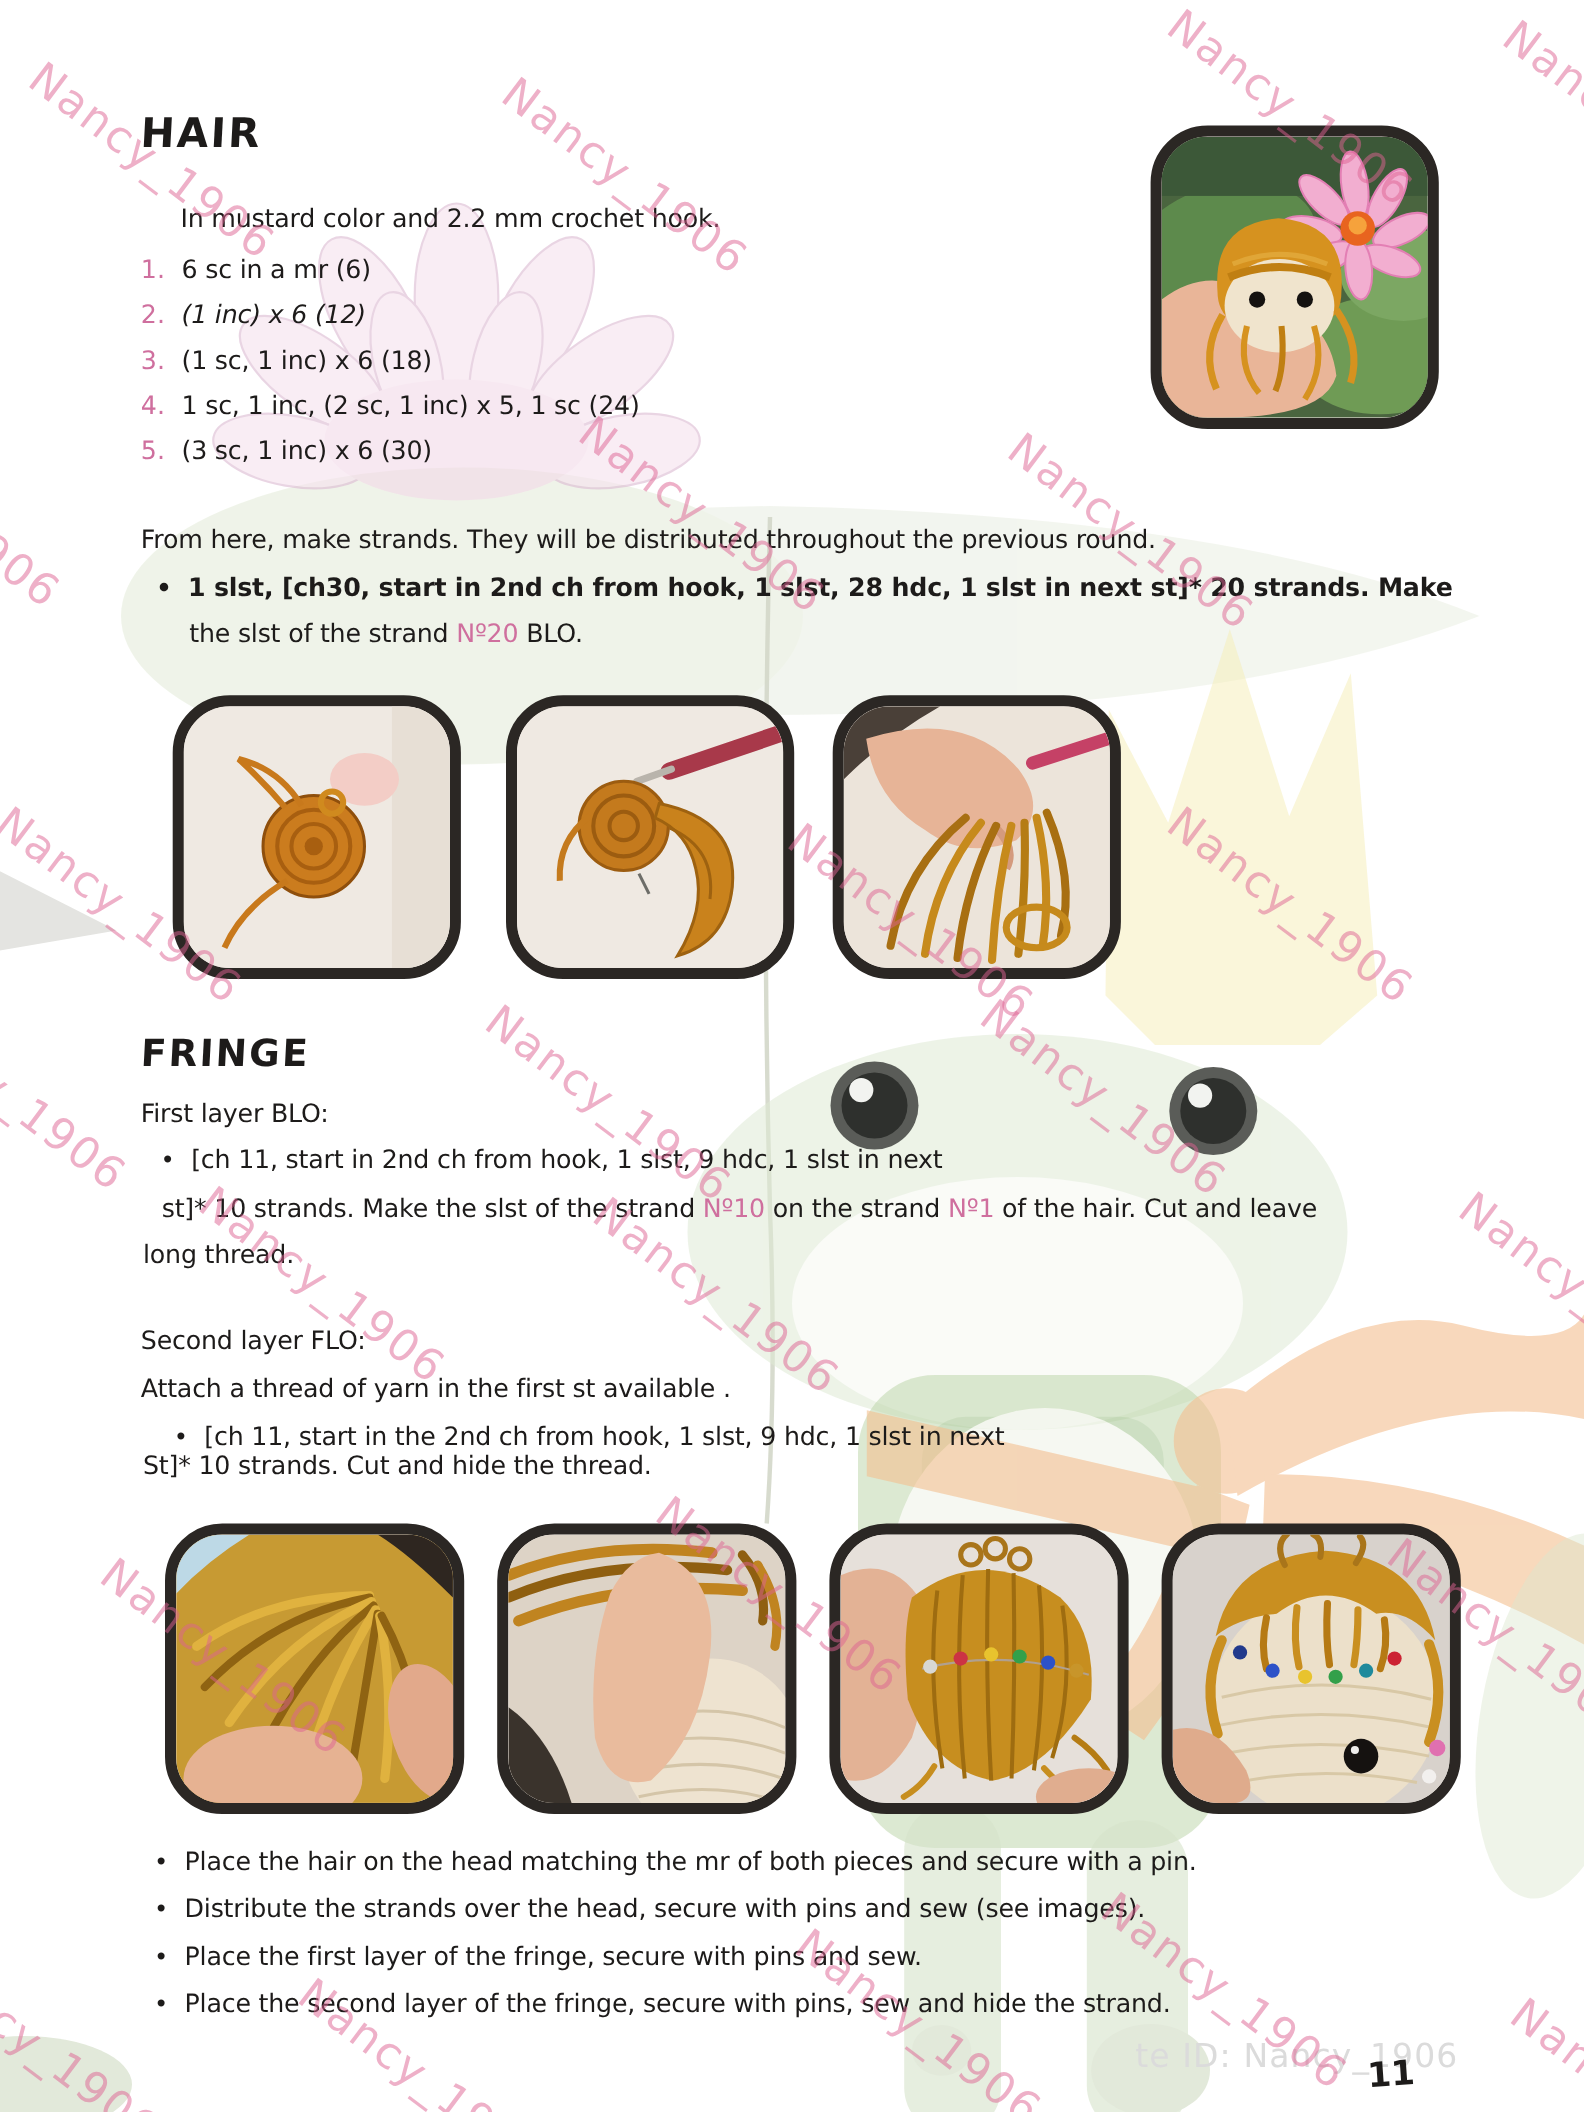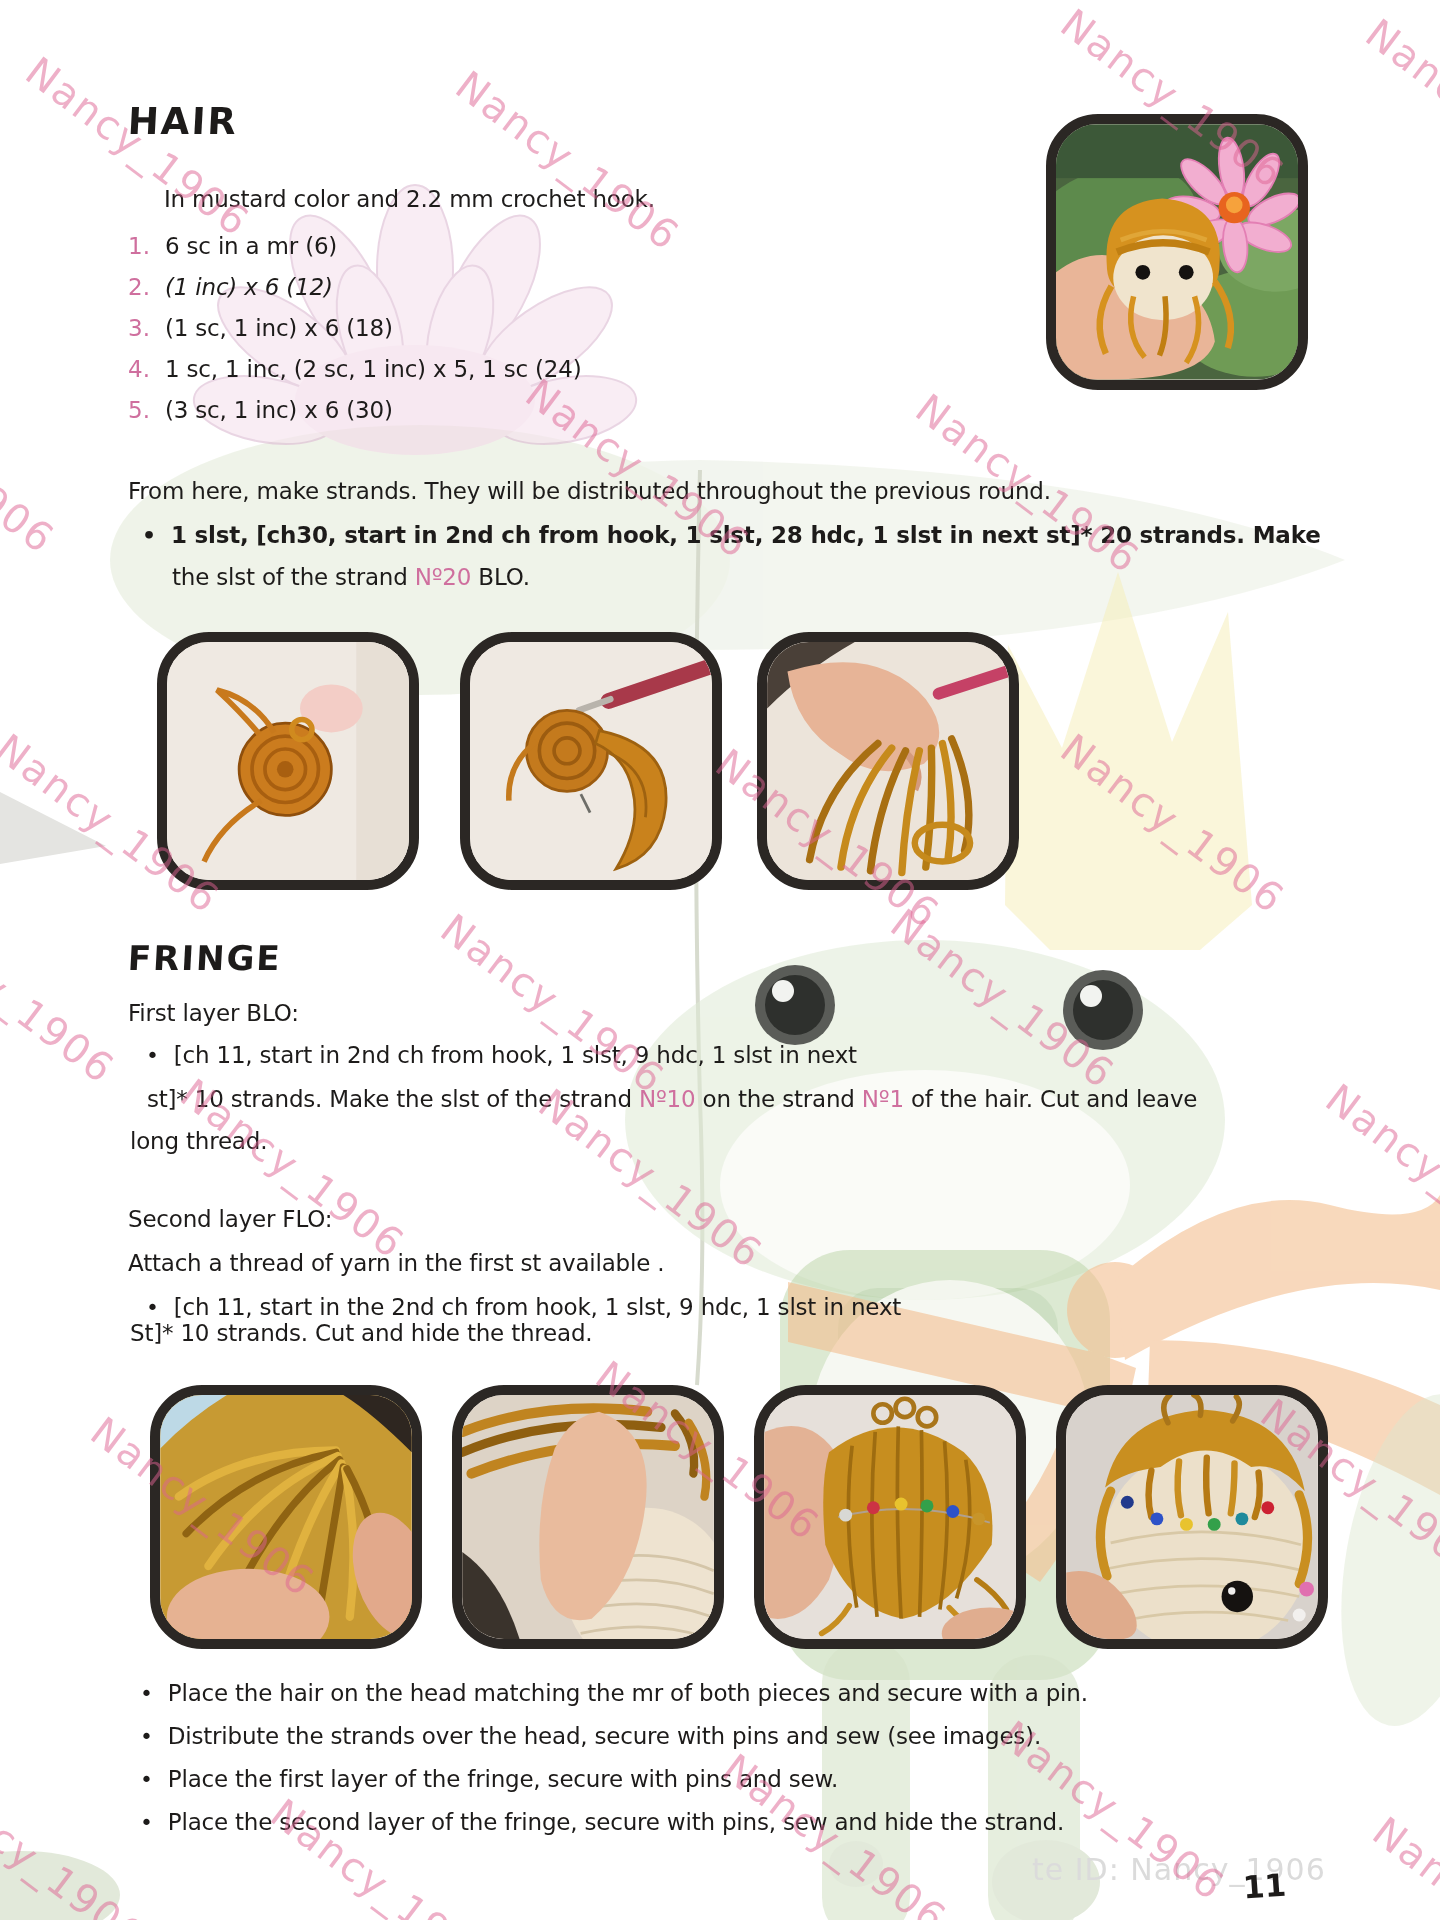--- a/index.html
+++ b/index.html
@@ -212,21 +212,21 @@
   </div>
 
   <div class="t h1" style="left:128px;top:938px;font-size:34px;">FRINGE</div>
   <div class="t body" style="left:128px;top:1000px;">First layer BLO:</div>
   <div class="t body bullet" style="left:146px;top:1042px;"><span>[ch 11, start in 2nd ch from hook, 1 slst, 9 hdc, 1 slst in next</span></div>
   <div class="t body" style="left:130px;top:1086px;margin-left:17px;"><span>st]* 10 strands. Make the slst of the strand </span><span class="pink">Nº10</span><span> on the strand </span><span class="pink">Nº1</span><span> of the hair. Cut and leave</span></div>
   <div class="t body" style="left:130px;top:1128px;">long thread.</div>
 
   <div class="t body" style="left:128px;top:1206px;">Second layer FLO:</div>
   <div class="t body" style="left:128px;top:1250px;">Attach a thread of yarn in the first st available .</div>
-  <div class="t body bullet" style="left:146px;top:1294px;"><span>[ch 11, start in the 2nd ch from hook, 1 slst, 9 hdc, 1 slst in next</span></div>
+  <div class="t body bullet" style="left:158px;top:1294px;"><span>[ch 11, start in the 2nd ch from hook, 1 slst, 9 hdc, 1 slst in next</span></div>
   <div class="t body" style="left:130px;top:1320px;">St]* 10 strands. Cut and hide the thread.</div>
 
   <div class="photo" style="left:150px;top:1385px;width:272px;height:264px;">
     <svg viewBox="0 0 272 264">
       <rect width="272" height="264" fill="#c79a33"></rect>
       <path d="M0,0 L72,0 Q30,26 0,58 Z" fill="#bdd9e6"></path>
       <path d="M198,0 L272,0 L272,62 Q230,20 198,0 Z" fill="#2e2620"></path>
       <g stroke-linecap="round" fill="none">
         <path d="M190,60 Q90,60 20,110" stroke="#e0b23f" stroke-width="9"></path>
         <path d="M190,62 Q95,80 28,150" stroke="#8f6312" stroke-width="8"></path>

